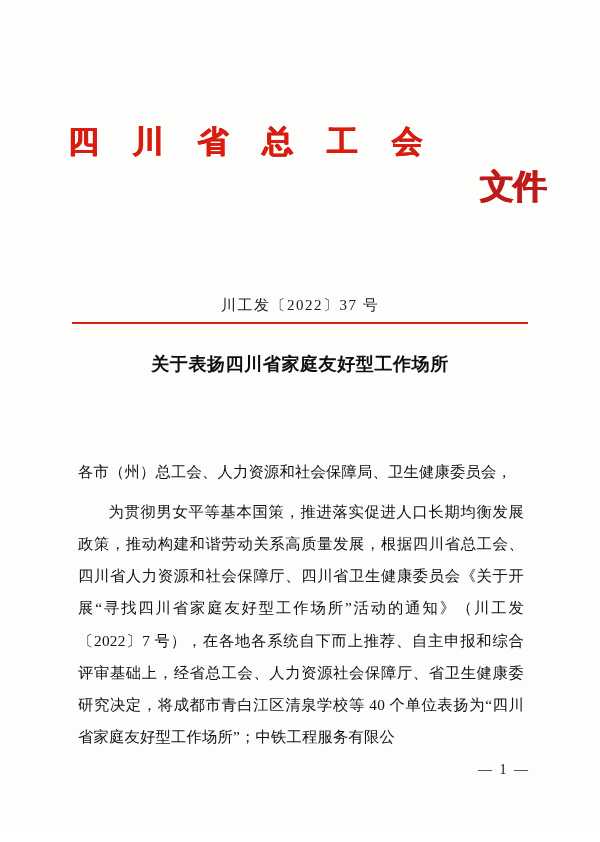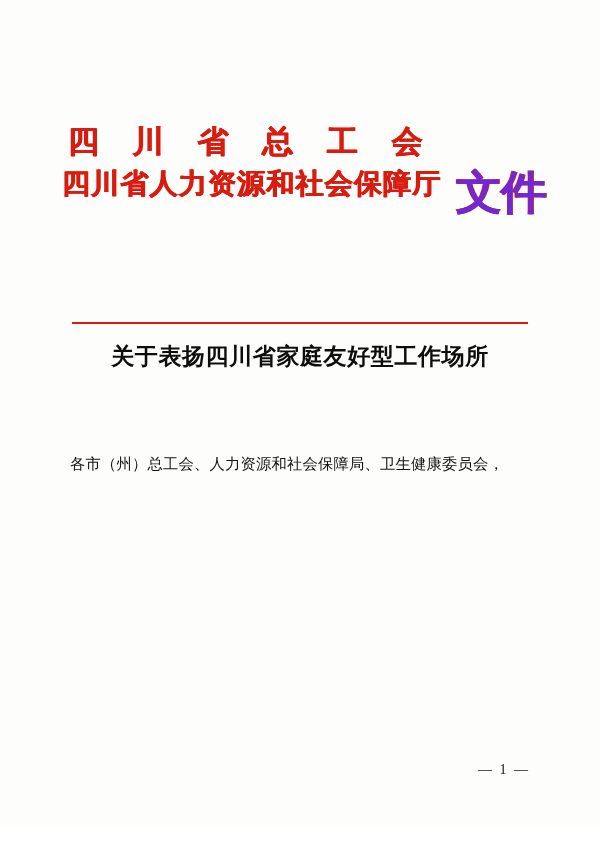--- a/index.html
+++ b/index.html
@@ -56,23 +56,23 @@
   }
   .mh-line-3 {
     font-size: 28px;
     letter-spacing: 3.4px;
     text-shadow: 0.6px 0 0 #d81c10, -0.6px 0 0 #d81c10;
   }
   .mh-wen {
     position: absolute;
     right: -8px;
     top: 44px;
-    color: #6d28d9;
+    color: #b91c1c;
     font-weight: bold;
-    font-size: 46px;
+    font-size: 34px;
     line-height: 1;
     letter-spacing: -1px;
     text-shadow: 0.8px 0 0 #d81c10, -0.8px 0 0 #d81c10;
   }
 
   
   .docnum {
     position: absolute;
     left: 0;
     right: 0;
@@ -92,45 +92,45 @@
     top: 322px;
     height: 2px;
     background: #d81c10;
   }
 
   
   .title {
     position: absolute;
     left: 84px;
     right: 84px;
-    top: 336px;
+    top: 348px;
     text-align: center;
     color: #0d0d0d;
-    font-size: 23px;
+    font-size: 18px;
     font-weight: bold;
     line-height: 1.85;
     letter-spacing: 0.6px;
     font-family: "Liberation Serif", "DejaVu Serif", serif;
   }
   .title-line { display: block; }
 
   
   .body {
     position: absolute;
     left: 70px;
     right: 68px;
     top: 448px;
     color: #111111;
     font-size: 15.3px;
     line-height: 2.1;
     letter-spacing: 0.2px;
     text-align: justify;
     font-family: "Liberation Serif", "DejaVu Serif", serif;
   }
-  .body p { margin: 0; }
+  .body p { margin: 8px; }
   .indent { text-indent: 2em; }
 
   
   .pagenum {
     position: absolute;
     right: 70px;
     top: 762px;
     color: #111111;
     font-size: 14px;
     letter-spacing: 2px;
@@ -138,31 +138,32 @@
   }
 </style>
 </head>
 <body>
 
 <div class="page">
 
   <div class="masthead">
     <div class="masthead-rows">
       <div class="mh-line mh-line-1">四 川 省 总 工 会</div>
-      <div class="mh-line mh-line-2">四川省人力资源和社会保障厅</div>
       <div class="mh-wen">文件</div>
     </div>
   </div>
 
+  <div class="docnum">川工发〔2022〕37 号</div>
 
   <div class="redrule"></div>
 
   <div class="title">
     <span class="title-line">关于表扬四川省家庭友好型工作场所</span>
   </div>
 
   <div class="body">
     <p>各市（州）总工会、人力资源和社会保障局、卫生健康委员会，</p>
+    <p class="indent">为贯彻男女平等基本国策，推进落实促进人口长期均衡发展政策，推动构建和谐劳动关系高质量发展，根据四川省总工会、四川省人力资源和社会保障厅、四川省卫生健康委员会《关于开展“寻找四川省家庭友好型工作场所”活动的通知》（川工发〔2022〕7 号），在各地各系统自下而上推荐、自主申报和综合评审基础上，经省总工会、人力资源社会保障厅、省卫生健康委研究决定，将成都市青白江区清泉学校等 40 个单位表扬为“四川省家庭友好型工作场所”；中铁工程服务有限公</p>
   </div>
 
   <div class="pagenum">— 1 —</div>
 
 </div>
 
 </body></html>

